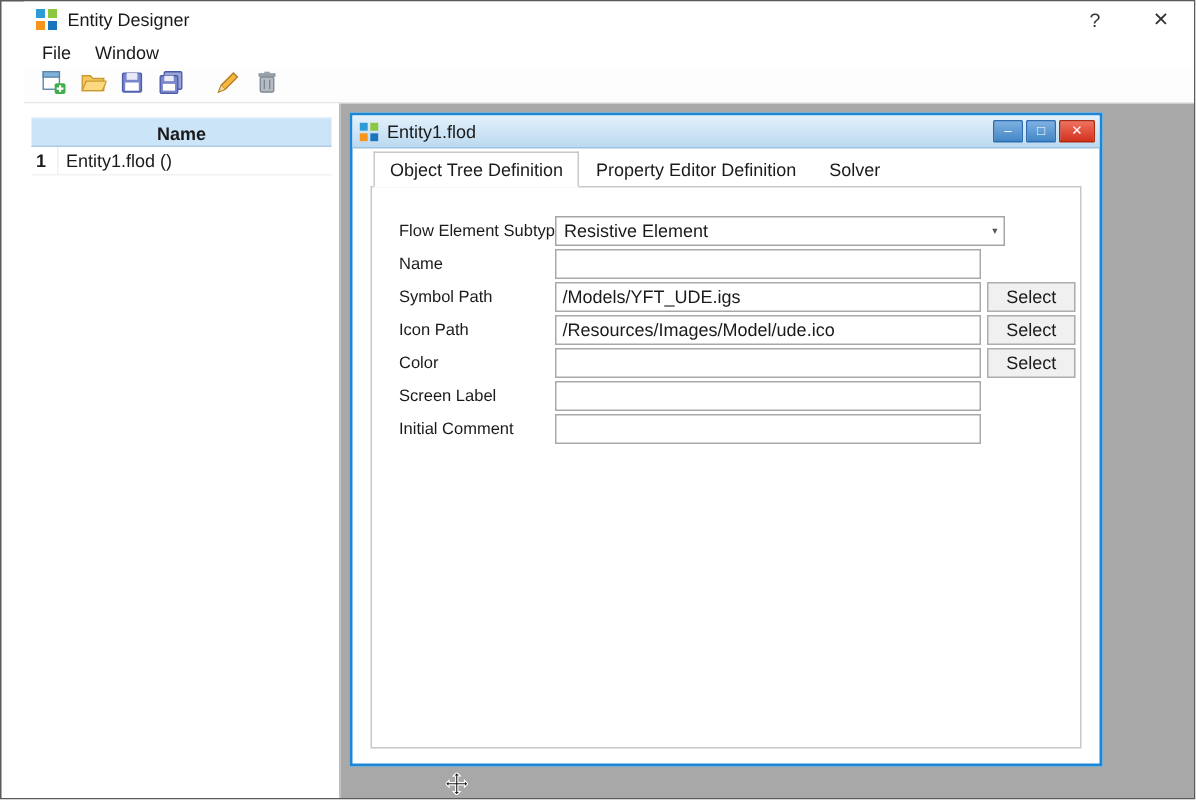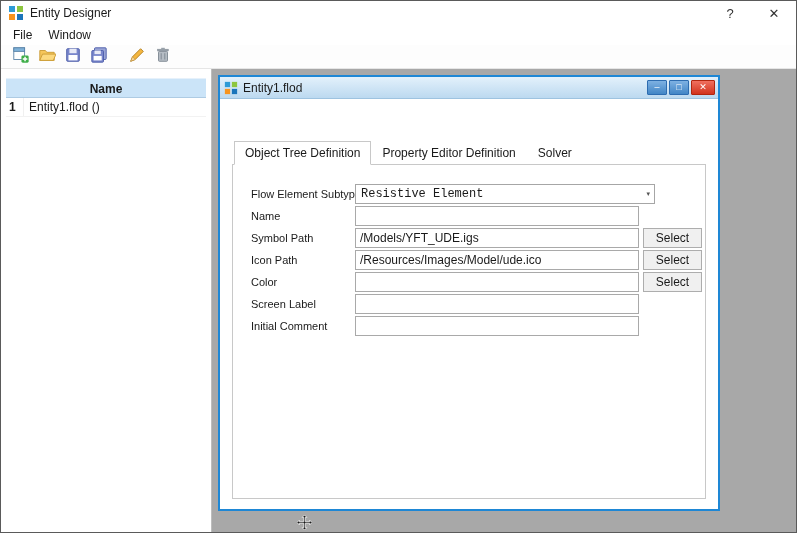--- a/index.html
+++ b/index.html
@@ -1,19 +1,19 @@
 <!DOCTYPE html>
 <html><head>
 <meta charset="utf-8">
 <style>
   * { margin:0; padding:0; box-sizing:border-box; }
   html,body { width:797px; height:533px; }
   body { font-family:"Liberation Sans","DejaVu Sans",sans-serif; font-size:12px; color:#1a1a1a; background:#fff; position:relative; overflow:hidden; }
 
-  .app { position:absolute; inset:0; border:1px solid #5a5a5a; background:#fff; display:flex; flex-direction:column; }
+  .app { position:absolute; inset:0; border:1px solid #5a5a5a; background:#fff; display:flex; flex-direction:column;padding-left:15px; }
 
   
   .titlebar { height:24px; display:flex; align-items:center; padding-left:7px; background:#fff; flex:none; }
   .app-icon { width:16px; height:16px; margin-right:6px; display:inline-flex; }
   .title-text { font-size:12px; }
   .win-controls { margin-left:auto; display:flex; height:100%; }
   .win-btn { width:44px; height:100%; display:flex; align-items:center; justify-content:center; font-size:13px; color:#333; cursor:default; }
 
   
   .menubar { height:20px; display:flex; align-items:center; padding-left:4px; background:#fff; flex:none; }
@@ -33,39 +33,39 @@
   .float-btn { width:14px; height:13px; display:flex; align-items:center; justify-content:center; border:1px solid #cfcfcf; background:#fafafa; }
   .entity-table { margin:9px 5px 0 5px; border-bottom:1px solid #f2f2f2; }
   .t-header { background:#cbe4f8; border-top:1px solid #e6f1fb; border-bottom:1px solid #aecbe3; text-align:center; font-weight:bold; height:20px; line-height:20px; }
   .t-row { display:flex; height:18px; line-height:18px; background:#fff; }
   .t-index { width:18px; flex:none; font-weight:bold; padding-left:3px; border-right:1px solid #f0f0f0; }
   .t-name { padding-left:5px; white-space:nowrap; }
 
   
   .mdi { flex:1; background:#a8a8a8; position:relative; min-width:0; }
 
-  .child { position:absolute; left:6px; top:6px; width:502px; height:436px; border:2px solid #1e87d5; background:#fff; display:flex; flex-direction:column;gap:40px; }
+  .child { position:absolute; left:6px; top:6px; width:502px; height:436px; border:2px solid #1e87d5; background:#fff; display:flex; flex-direction:column; }
   .child-titlebar { height:22px; flex:none; display:flex; align-items:center; gap:5px; padding:0 3px 0 4px; background:linear-gradient(#e3f1fb,#bcd9f0); border-bottom:1px solid #9ec3e0; }
   .child-icon { width:14px; height:14px; display:inline-flex; }
   .child-title { font-size:12px; }
   .child-controls { margin-left:auto; display:flex; gap:2px; }
   .c-btn { width:20px; height:15px; display:flex; align-items:center; justify-content:center; color:#fff; font-size:9px; line-height:1; border-radius:1px; }
   .c-btn.min, .c-btn.max { background:linear-gradient(#7eb1e2,#4286c6); border:1px solid #2d6cb0; }
   .c-btn.close { background:linear-gradient(#f0705f,#d2331d); border:1px solid #b1260f; width:24px; }
 
   .tabwidget { flex:1; display:flex; flex-direction:column; margin:2px 12px 10px 12px; min-height:0; }
   .tabstrip { display:flex; height:24px; flex:none; padding-left:2px; }
   .tab { padding:4px 10px 0 10px; display:flex; align-items:flex-start; border:1px solid transparent; position:relative; }
   .tab.active { background:#fff; border:1px solid #c8c8c8; border-bottom:1px solid #fff; z-index:2; }
   .pane { flex:1; border:1px solid #c8c8c8; margin-top:-1px; background:#fff; padding:18px 0 0 18px; }
 
   .frow { display:flex; align-items:center; height:21px; margin-bottom:1px; }
   .flabel { width:104px; flex:none; font-size:11px; white-space:nowrap; }
   .combo { width:300px; height:20px; border:1px solid #a6a6a6; background:#fff; display:flex; align-items:center; padding:0 4px 0 5px; }
-  .combo-val { flex:1;font-family:Liberation Mono, monospace; }
+  .combo-val { flex:1; }
   .combo-arrow { font-size:7px; color:#555; }
   .ftext { width:284px; height:20px; border:1px solid #a9a9a9; background:#fff; padding:0 4px; font-family:inherit; font-size:12px; color:#1a1a1a; outline:none; }
   .fbtn { margin-left:4px; height:20px; width:59px; border:1px solid #adadad; background:#f0f0f0; font-family:inherit; font-size:12px; color:#1a1a1a; }
 
   
   .statusbar { height:18px; flex:none; border-top:1px solid #d6d6d6; display:flex; align-items:center; padding-left:7px; background:#fff; }
 
   .cursor { position:absolute; left:297px; top:515px; z-index:50; }
 </style>
 </head>

